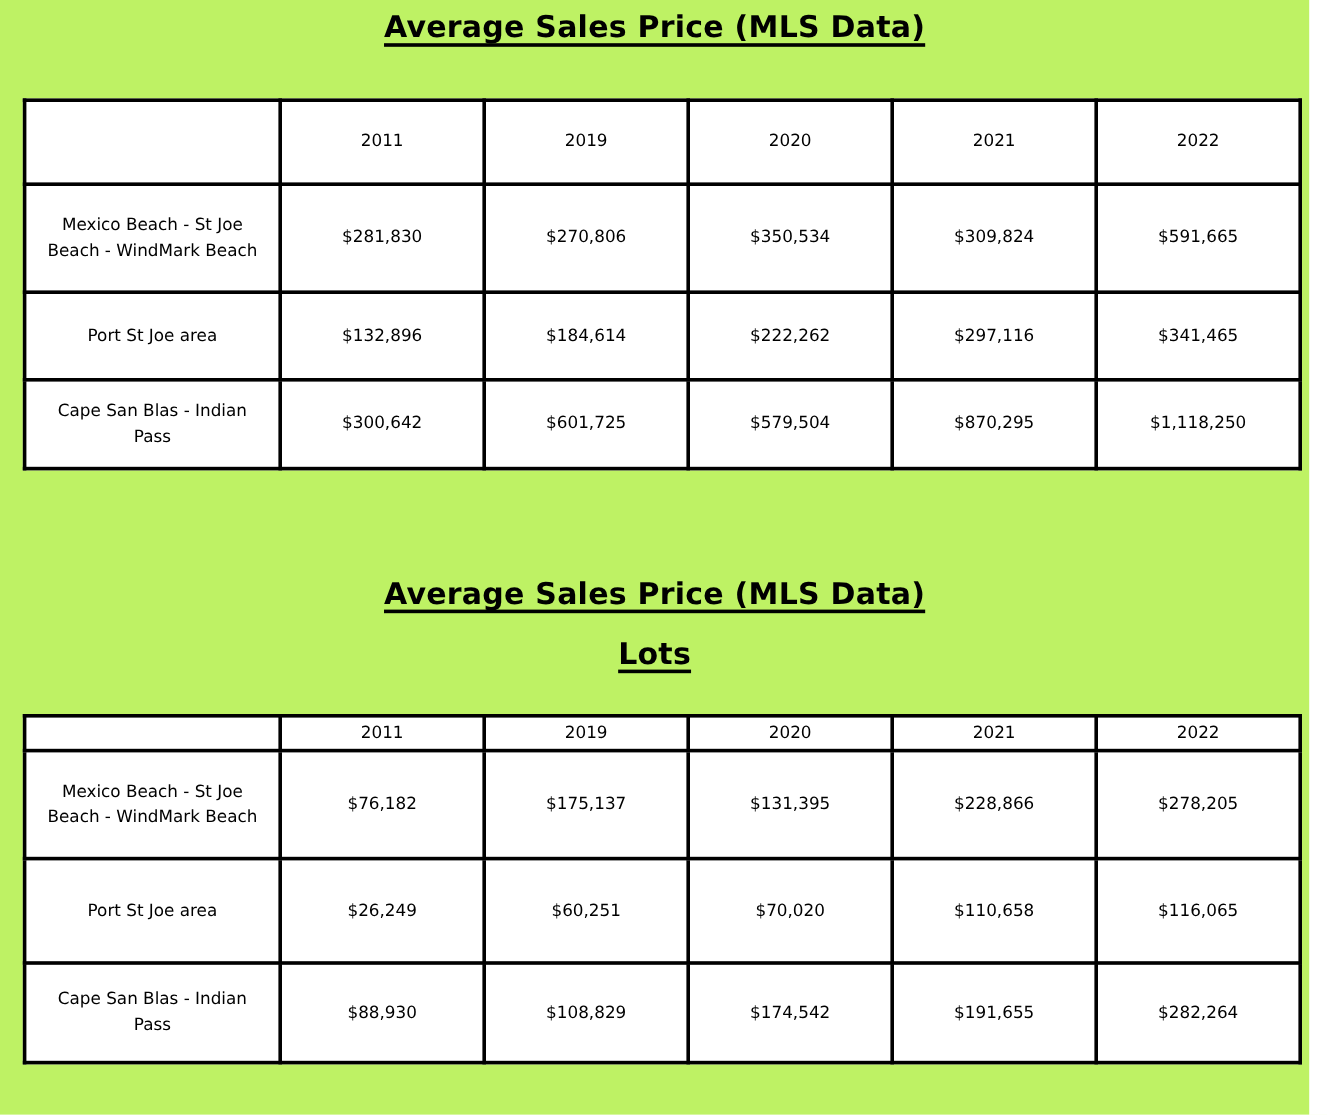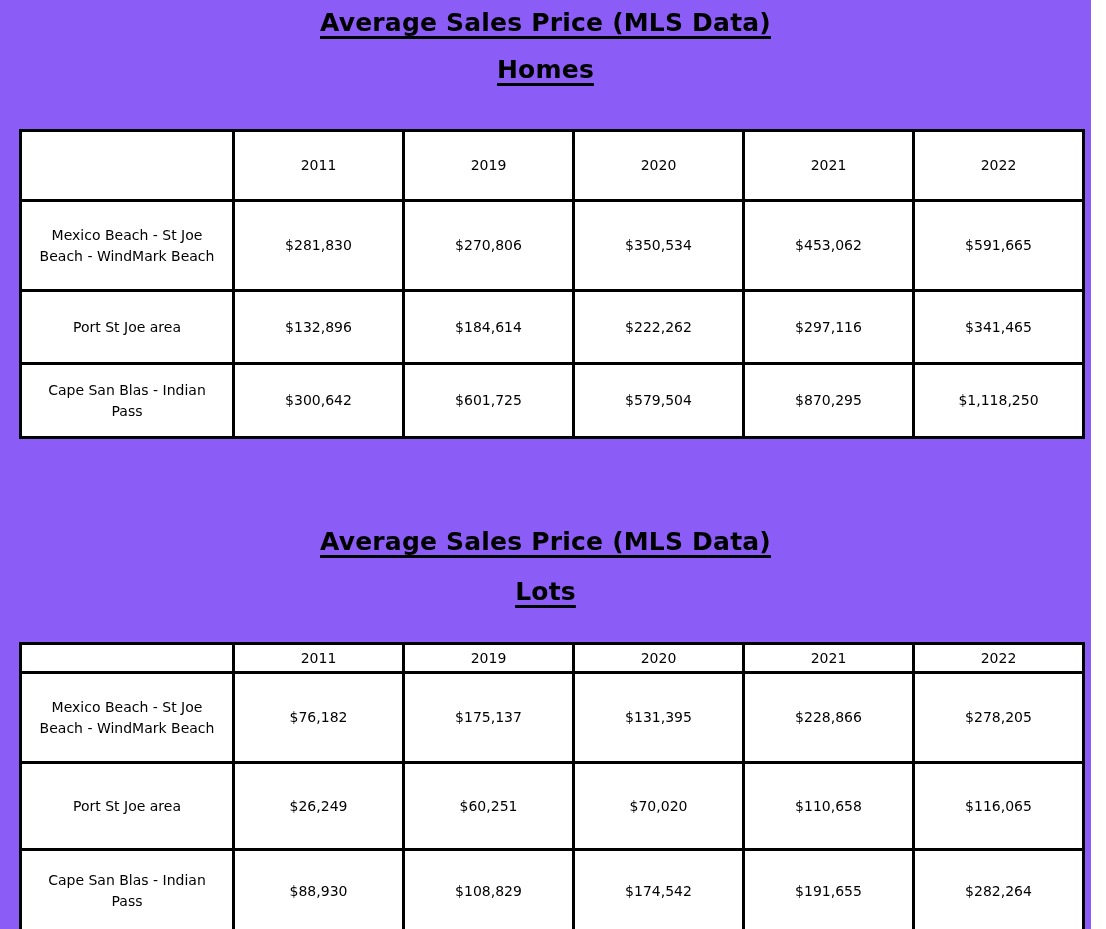--- a/index.html
+++ b/index.html
@@ -6,21 +6,21 @@
     margin: 0;
     padding: 0;
     background: #ffffff;
     width: 1106px;
     font-family: "DejaVu Sans", "Liberation Sans", sans-serif;
     color: #000000;
   }
   .page {
     width: 1091px;
     height: 929px;
-    background: #8b5cf6;
+    background: #bef264;
     overflow: hidden;
     position: relative;
   }
   .title {
     text-align: center;
     font-weight: bold;
     font-size: 25px;
     margin: 0;
     text-decoration: underline;
     text-decoration-thickness: 3px;
@@ -63,21 +63,20 @@
   table.tbl-lots tr.row-1       { height: 90px; }
   table.tbl-lots tr.row-2       { height: 87px; }
   table.tbl-lots tr.row-3       { height: 83px; }
 </style>
 </head>
 <body>
 
 <div class="page">
 
   <h1 class="title t-main-1">Average Sales Price (MLS Data)</h1>
-  <h2 class="title t-sub-1">Homes</h2>
 
   <table class="price-table tbl-homes">
     <colgroup>
       <col class="c-label">
       <col class="c-year">
         <col class="c-year">
         <col class="c-year">
         <col class="c-year">
         <col class="c-year">
     </colgroup>
@@ -88,21 +87,21 @@
         <td>2019</td>
         <td>2020</td>
         <td>2021</td>
         <td>2022</td>
       </tr>
       <tr class="row-1">
         <td>Mexico Beach - St Joe Beach - WindMark Beach</td>
         <td>$281,830</td>
         <td>$270,806</td>
         <td>$350,534</td>
-        <td>$453,062</td>
+        <td>$309,824</td>
         <td>$591,665</td>
       </tr>
       <tr class="row-2">
         <td>Port St Joe area</td>
         <td>$132,896</td>
         <td>$184,614</td>
         <td>$222,262</td>
         <td>$297,116</td>
         <td>$341,465</td>
       </tr>

